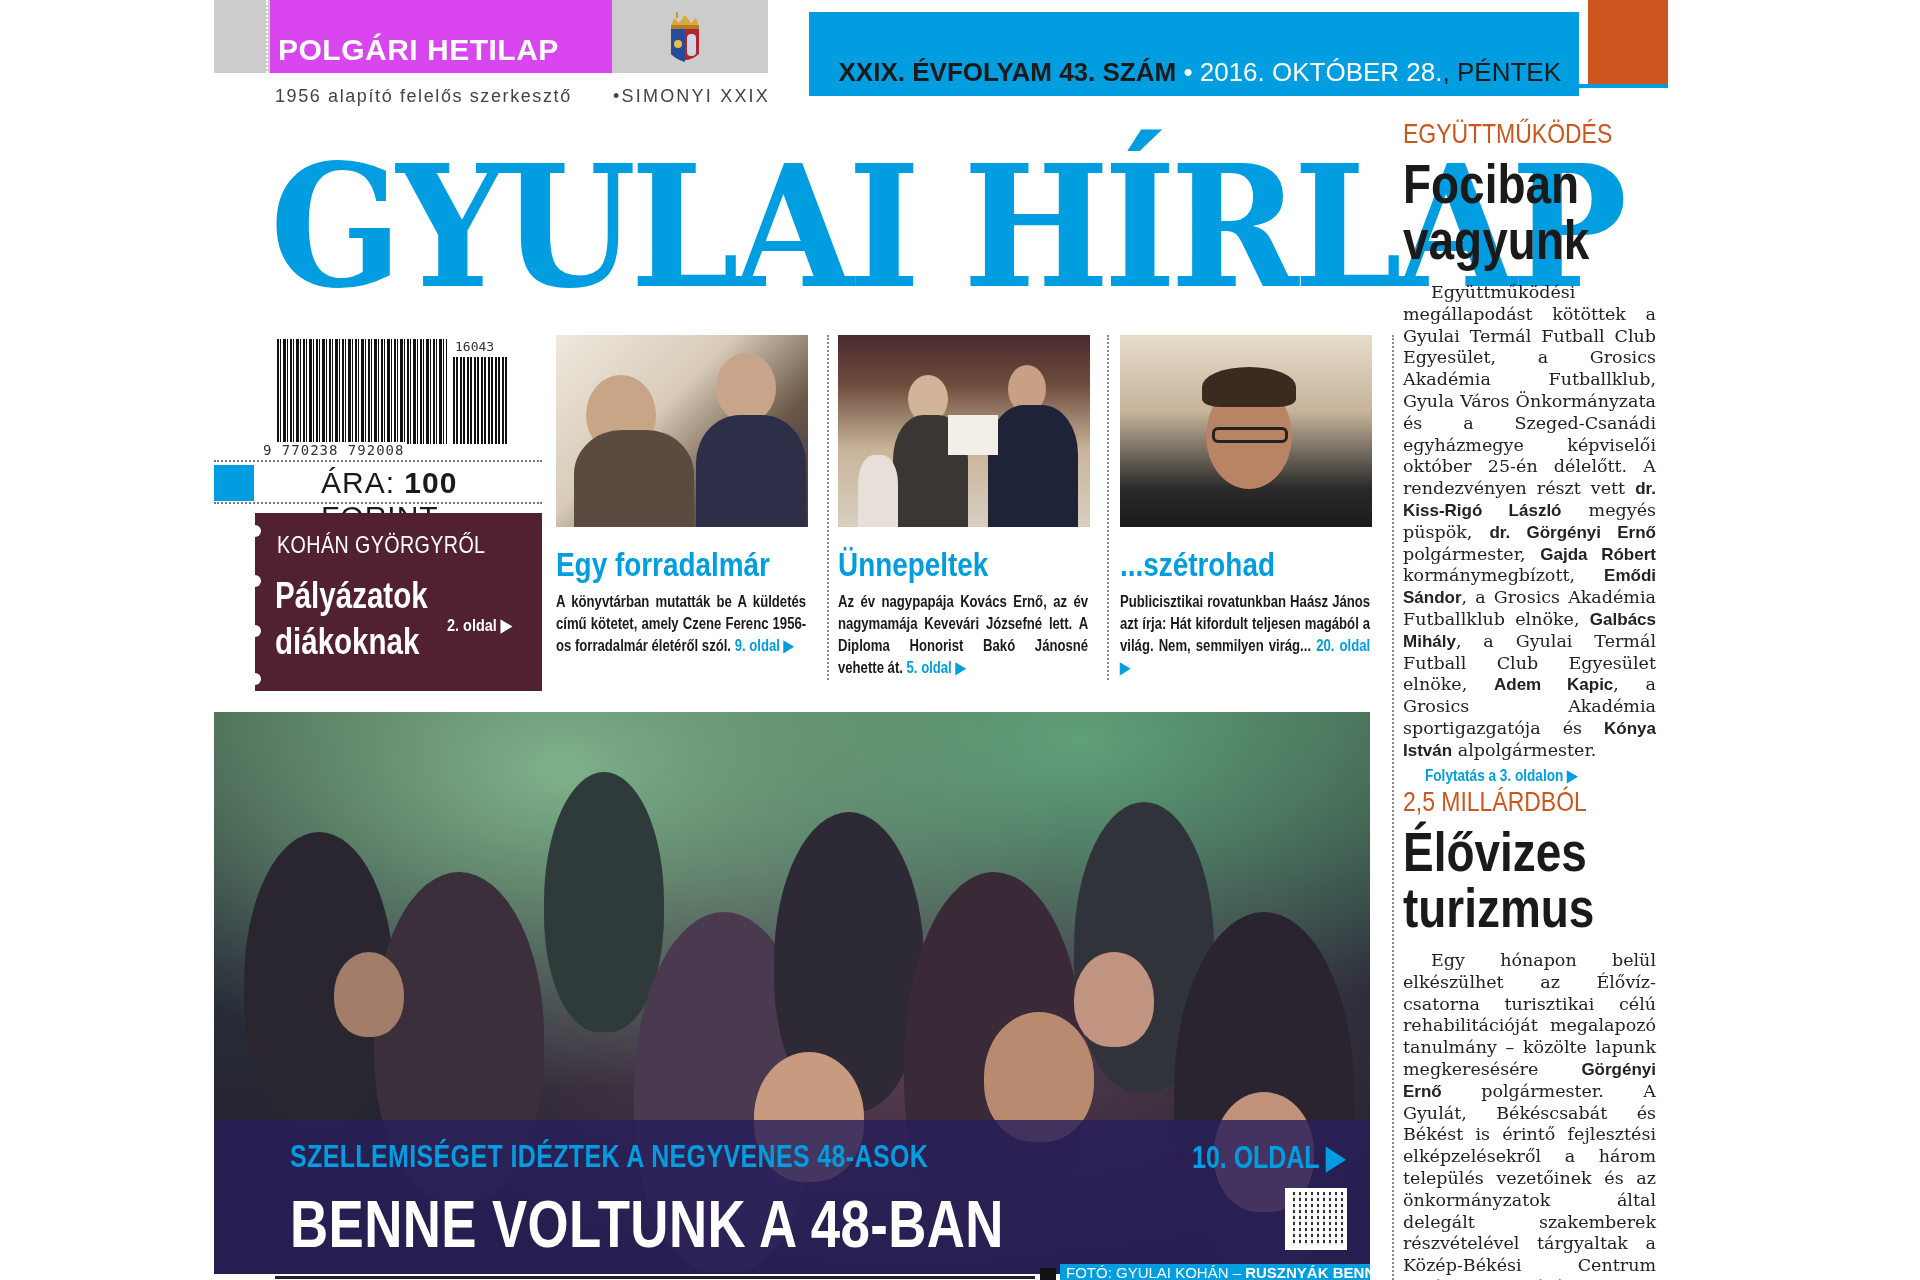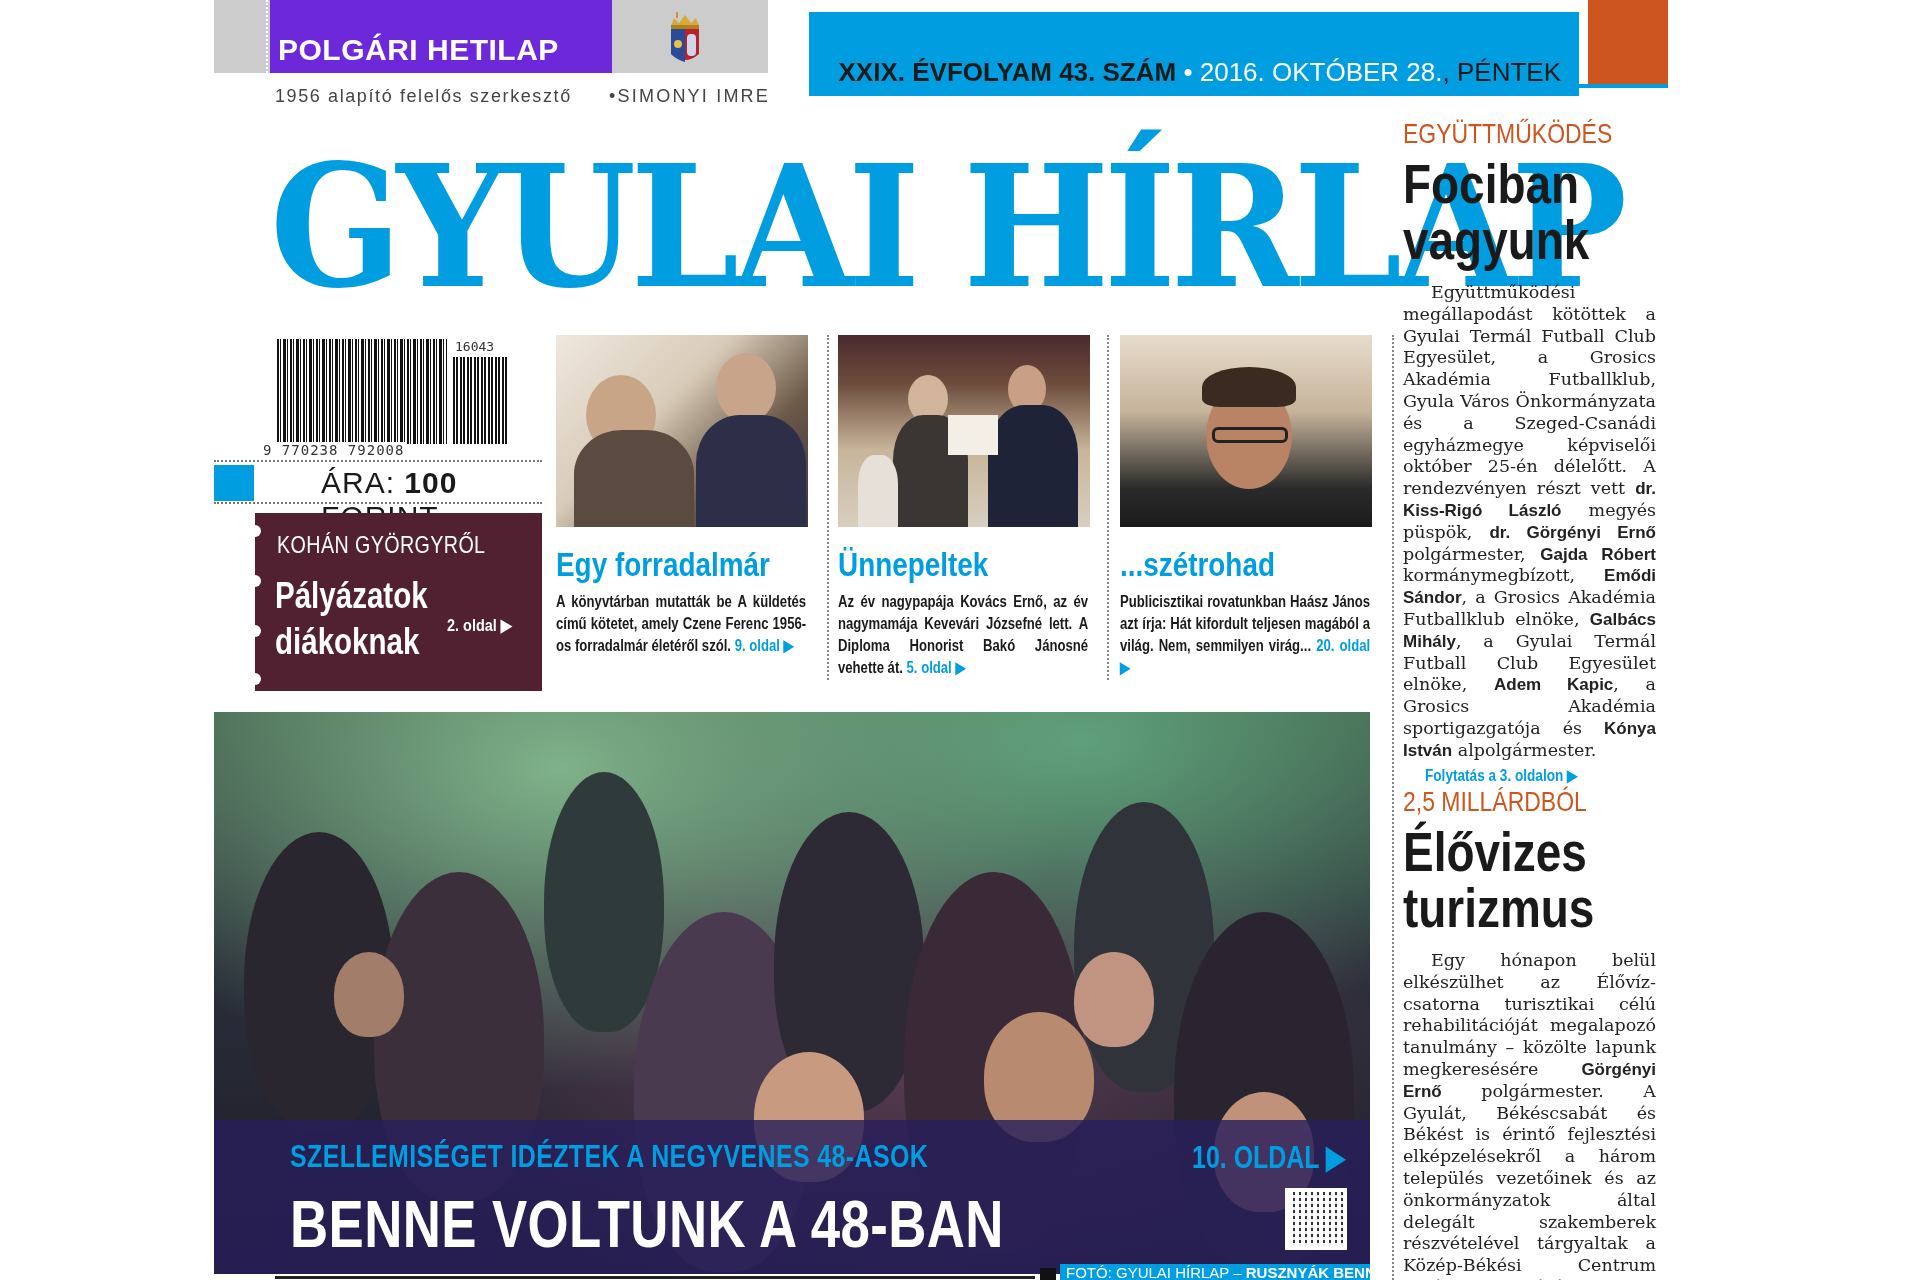--- a/index.html
+++ b/index.html
@@ -3,21 +3,21 @@
 <meta charset="utf-8">
 <style>
   * { box-sizing: border-box; margin: 0; padding: 0; }
   html, body { width: 1920px; height: 1280px; background: #ffffff; overflow: hidden; }
   body { position: relative; font-family: "Liberation Sans", sans-serif; color: #1a1a1a; }
   .abs { position: absolute; }
 
   
   .grey-strip { left: 214px; top: 0; width: 554px; height: 73px; background: #cccccc; }
   .grey-dots { left: 266px; top: 0; width: 0; height: 73px; border-left: 2px dotted #ffffff; }
-  .orange-label { left: 270px; top: 0; width: 342px; height: 73px; background: #6d28d9; }
+  .orange-label { left: 270px; top: 0; width: 342px; height: 73px; background: #d946ef; }
   .orange-label span { position: absolute; left: 8px; bottom: 6px; color: #fff; font-weight: bold; font-size: 30px; letter-spacing: 0.5px; }
   .crest { left: 668px; top: 10px; width: 34px; height: 58px; }
   .blue-bar { left: 809px; top: 12px; width: 770px; height: 84px; background: #009ee0; }
   .blue-bar .issue { position: absolute; right: 18px; bottom: 8px; font-size: 26px; color: #1a1a1a; white-space: nowrap; }
   .blue-bar .issue b { font-weight: bold; }
   .blue-bar .issue .date { color: #ffffff; }
   .blue-bar .issue .day { color: #1a1a1a; }
   .blue-underline { left: 809px; top: 84px; width: 859px; height: 4px; background: #009ee0; }
   .orange-right { left: 1588px; top: 0; width: 80px; height: 84px; background: #cc561e; }
 
@@ -111,21 +111,21 @@
   <div class="issue">
     <b>XXIX. ÉVFOLYAM 43. SZÁM</b><span class="date"> • </span><span class="date">2016. OKTÓBER 28.</span><span class="day">, PÉNTEK</span>
   </div>
 </div>
 <div class="abs blue-underline"></div>
 <div class="abs orange-right"></div>
 
 <div class="abs founders">
   <div class="row">
     <span>1956 alapító felelős szerkesztő</span>
-    <span class="name">•SIMONYI IMRE</span>
+    <span class="name">•SIMONYI XXIX</span>
   </div>
 </div>
 
 <div class="abs masthead">GYULAI HÍRLAP</div>
 
 <div class="abs barcode">
   <div class="bc-bars"></div>
   <div class="bc-addon-num">16043</div>
   <div class="bc-addon"></div>
   <div class="bc-num">9 770238 792008</div>
@@ -202,21 +202,21 @@
   <div class="crowd" style="left:860px;top:240px;width:80px;height:95px;background:#c19481;"></div>
   <div class="crowd" style="left:120px;top:240px;width:70px;height:85px;background:#a27d6a;"></div>
 </div>
 <div class="abs caption-band"></div>
 <div class="abs cap-kicker">SZELLEMISÉGET IDÉZTEK A NEGYVENES 48-ASOK</div>
 <div class="abs cap-page">10. OLDAL ▶</div>
 <div class="abs cap-title">BENNE VOLTUNK A 48-BAN</div>
 <div class="abs qr"></div>
 <div class="abs photo-credit">
   <div class="credit-bar"></div>
-  <div class="credit-text"><span>FOTÓ: GYULAI HÍRLAP – </span><b>RUSZNYÁK BENNE</b></div>
+  <div class="credit-text"><span>FOTÓ: GYULAI KOHÁN – </span><b>RUSZNYÁK BENNE</b></div>
 </div>
 <div class="abs bottom-rule"></div>
 
 <div class="abs right-sep"></div>
 
 <div class="abs rc" style="top:118px">
   <div class="kicker">EGYÜTTMŰKÖDÉS</div>
   <div class="headline" style="margin-top:6px">
     <div>Fociban</div>
     <div>vagyunk</div>

